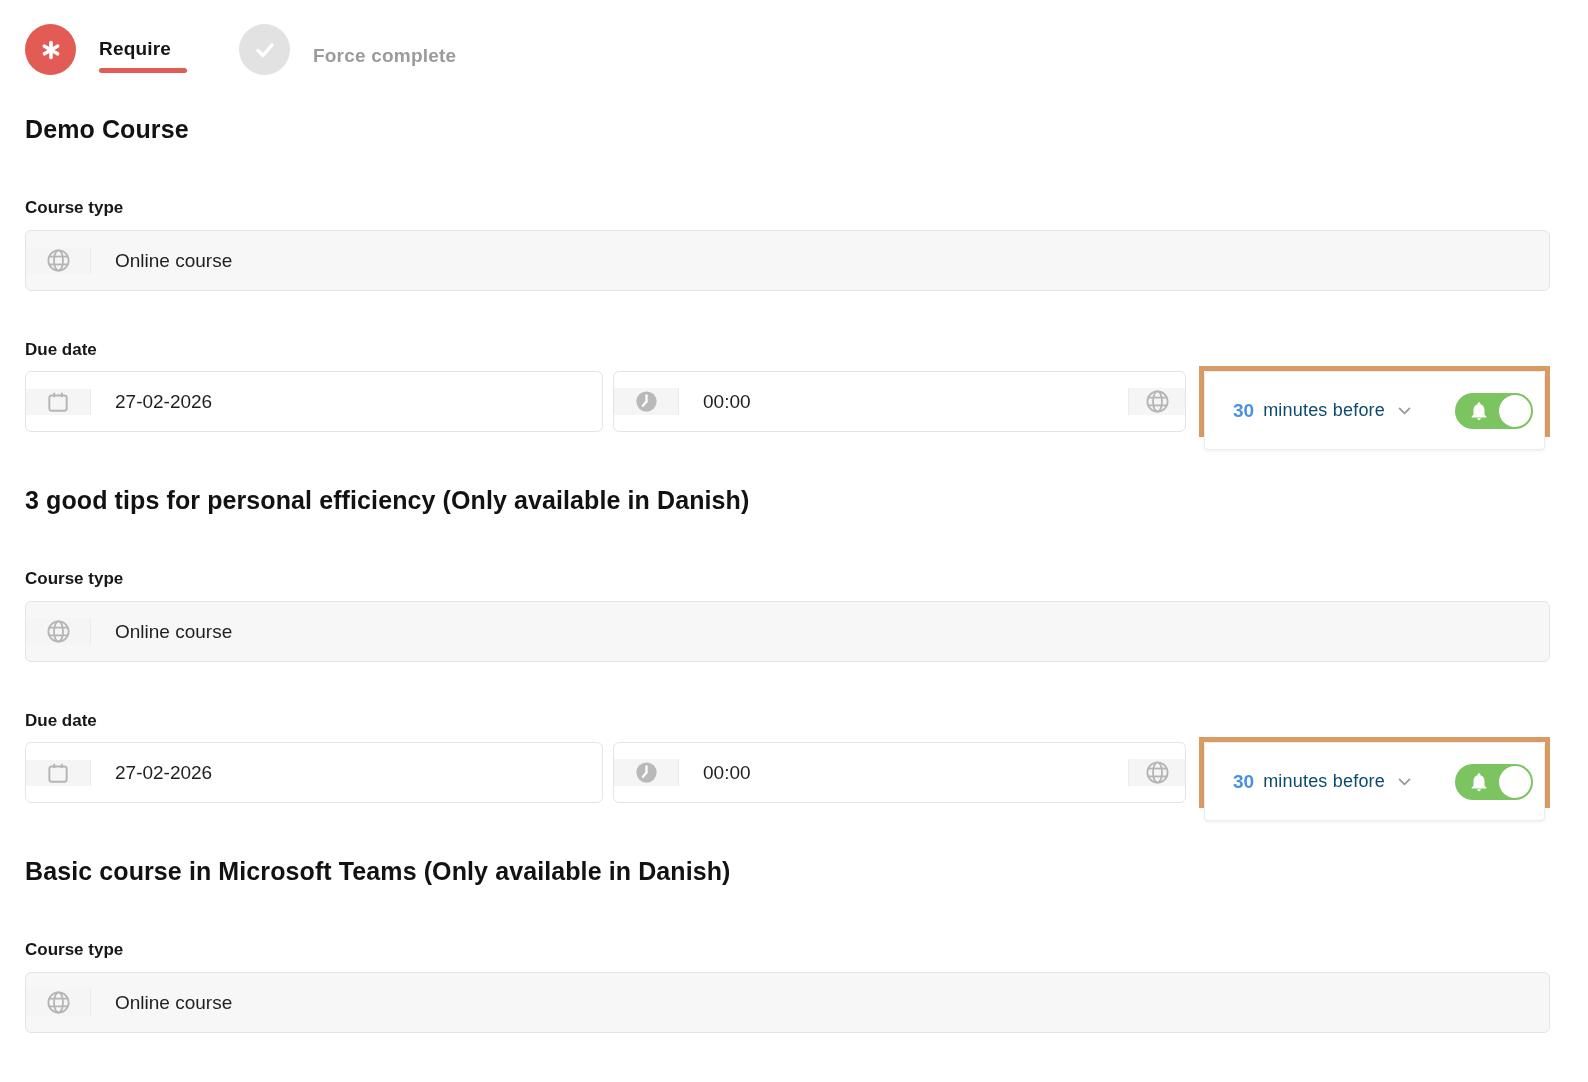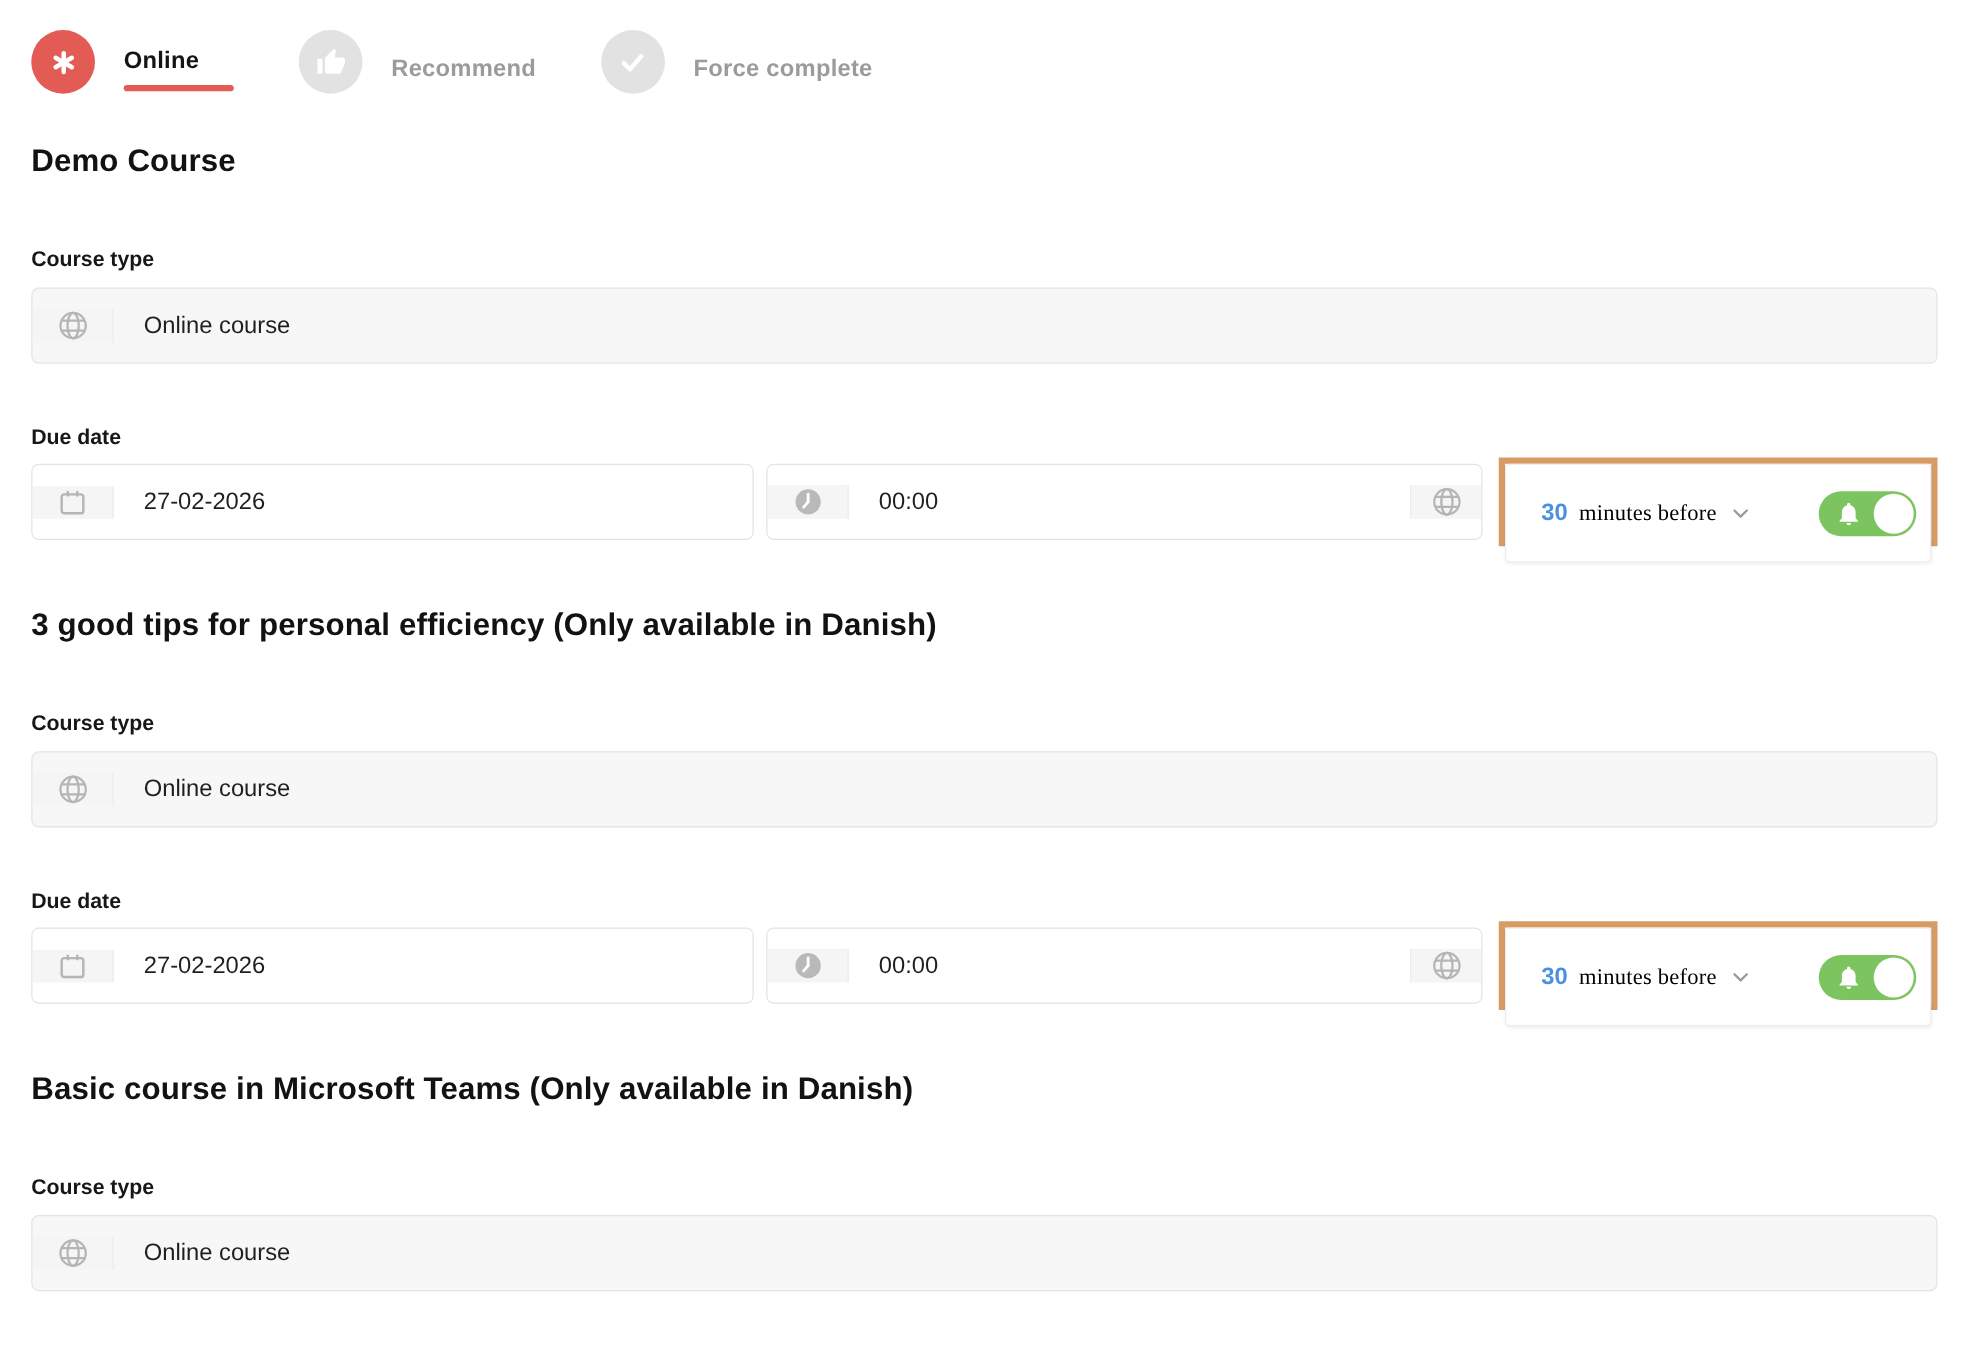--- a/index.html
+++ b/index.html
@@ -87,21 +87,21 @@
   }
   .reminder-box {
     flex: 1; height: 79px; background: #ffffff;
     border: 1px solid #ededed; border-radius: 4px;
     box-shadow: 0 1px 3px rgba(0,0,0,0.07);
     display: flex; align-items: center;
     padding: 0 11px 0 28px;
     cursor: pointer;
   }
   .reminder-value { font-size: 19px; font-weight: bold; color: #4a90e2; }
-  .reminder-unit { font-size: 18px; color: #000000; margin-left: 9px; letter-spacing: 0.2px; font-family: Liberation Serif, serif; }
+  .reminder-unit { font-size: 18px; color: #0c4a6e; margin-left: 9px; letter-spacing: 0.2px; }
   .chevron { margin-left: 11px; display: flex; align-items: center; }
   .reminder-spacer { flex: 1; }
 
   
   .toggle {
     width: 78px; height: 36px; border-radius: 18px;
     background: #7cc45f; position: relative; flex: 0 0 auto;
     cursor: pointer;
   }
   .toggle-bell {
@@ -124,35 +124,25 @@
       <div class="tab-circle active">
         <svg width="24" height="24" viewBox="0 0 24 24">
           <g stroke="#ffffff" stroke-width="3.6" stroke-linecap="round">
             <line x1="12" y1="4.5" x2="12" y2="19.5"></line>
             <line x1="5.5" y1="8.25" x2="18.5" y2="15.75"></line>
             <line x1="5.5" y1="15.75" x2="18.5" y2="8.25"></line>
           </g>
         </svg>
       </div>
       <div class="tab-label-wrap">
-        <span class="tab-label">Online</span>
+        <span class="tab-label">Require</span>
         <div class="tab-underline"></div>
       </div>
     </div>
 
-    <div class="tab">
-      <div class="tab-circle inactive">
-        <svg width="24" height="24" viewBox="0 0 24 24">
-          <path fill="#ffffff" d="M1 21h4V9H1v12zm22-11c0-1.1-.9-2-2-2h-6.31l.95-4.57.03-.32c0-.41-.17-.79-.44-1.06L14.17 1 7.59 7.59C7.22 7.95 7 8.45 7 9v10c0 1.1.9 2 2 2h9c.83 0 1.54-.5 1.84-1.22l3.02-7.05c.09-.23.14-.47.14-.73v-2z"></path>
-        </svg>
-      </div>
-      <div class="tab-label-wrap">
-        <span class="tab-label">Recommend</span>
-      </div>
-    </div>
 
     <div class="tab">
       <div class="tab-circle inactive">
         <svg width="24" height="24" viewBox="0 0 24 24">
           <polyline points="5,12.5 10,17.5 19,7" fill="none" stroke="#ffffff" stroke-width="3.4" stroke-linecap="round" stroke-linejoin="round"></polyline>
         </svg>
       </div>
       <div class="tab-label-wrap">
         <span class="tab-label">Force complete</span>
       </div>

